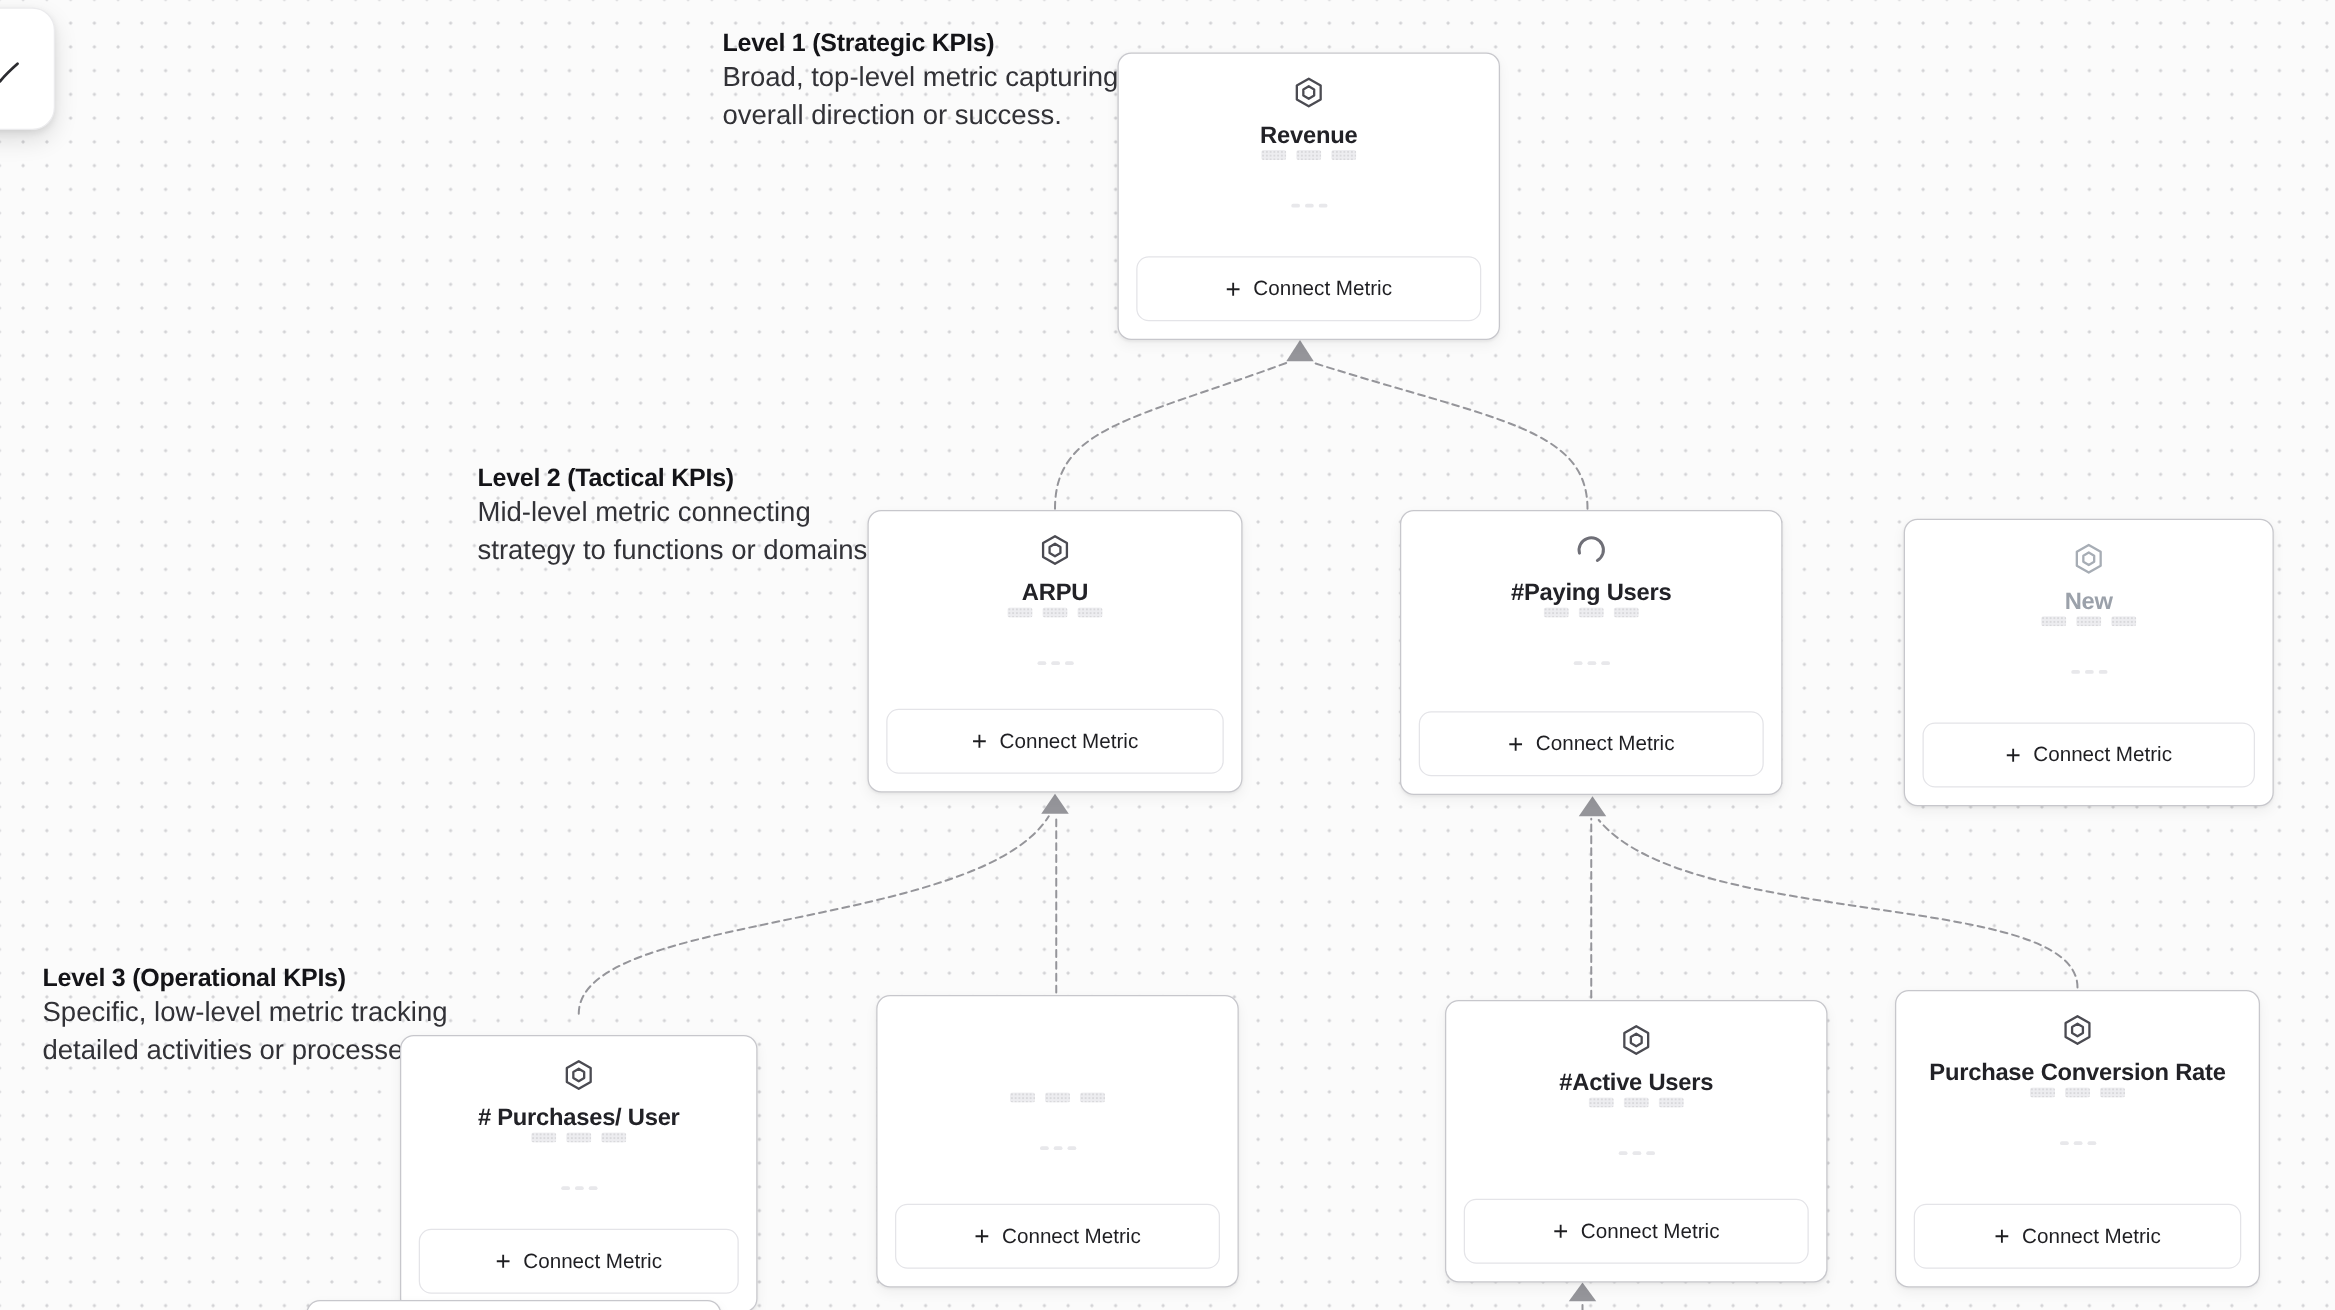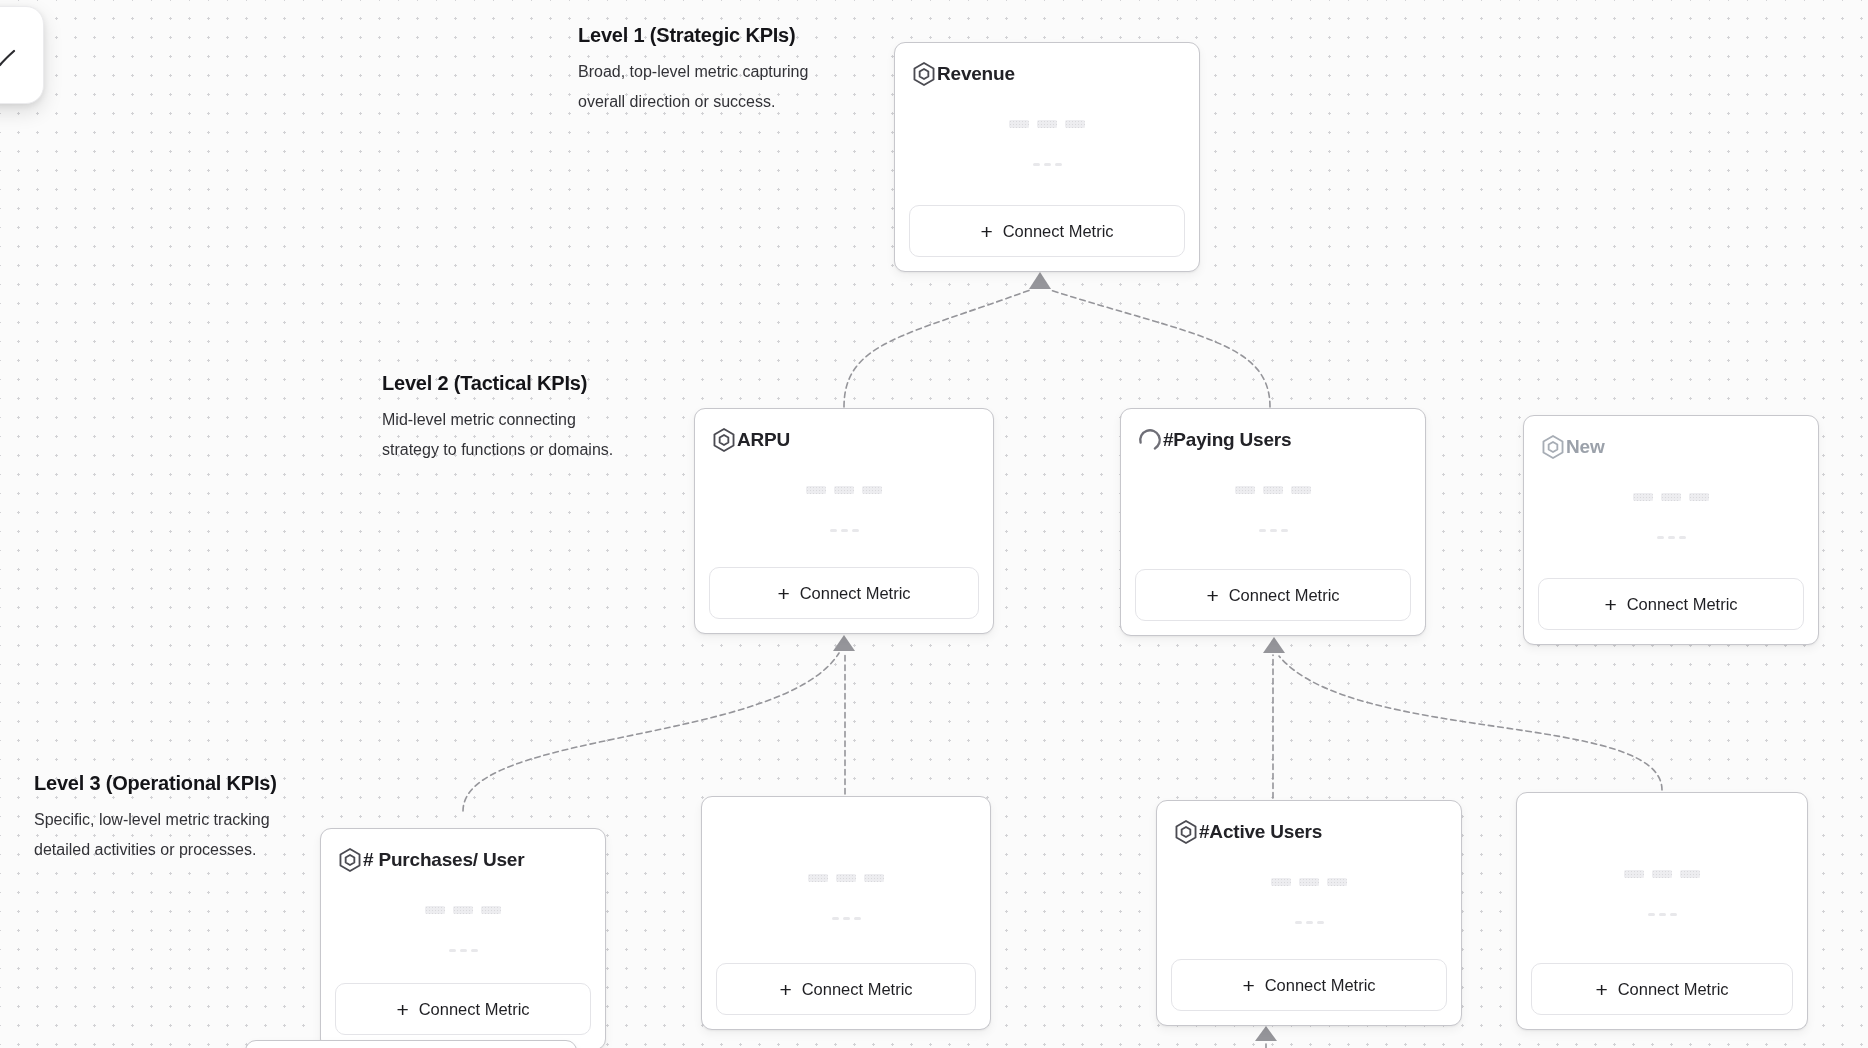--- a/index.html
+++ b/index.html
@@ -12,36 +12,36 @@
     background-size: 19px 19px;
     background-position: 9px 9px;
   }
 
   
   .level-label { position:absolute; z-index:2; }
   .level-label h2 {
     font-size:20px; font-weight:700; color:#141418; letter-spacing:-0.2px;
   }
   .level-label p {
-    margin-top:10px; font-size:16px; line-height:30px; color:#323237;
+    font-size:22px; line-height:30px; color:#323237;
     white-space:pre-line;
   }
 
   
   svg.edges { position:absolute; left:0; top:0; z-index:1; pointer-events:none; }
   svg.edges path { fill:none; stroke:#95959a; stroke-width:1.6; stroke-dasharray:5.5 4; stroke-linecap:round; }
   svg.edges polygon { fill:#95959a; }
 
   
   .card {
     position:absolute; z-index:3; background:#fff;
     border:1.3px solid #c7c7cc; border-radius:11px;
     box-shadow: 0 1px 2px rgba(16,16,20,.05), 0 4px 10px rgba(16,16,20,.05);
   }
-  .card-head { display:flex; align-items:center; padding:18px 16px 0 16px; }
+  .card-head { display:flex; align-items:center; gap:11px; padding:18px 16px 0 16px;flex-direction:column; }
   .card-head svg { flex:0 0 auto; display:block; }
   .hex-icon path { stroke:#4b4b52; stroke-width:1.7; fill:none; stroke-linejoin:round; }
   .spin-icon path { stroke:#6f6f77; stroke-width:2.2; fill:none; stroke-linecap:round; }
   .card-title { font-size:19px; font-weight:600; color:#222227; letter-spacing:-0.2px; white-space:nowrap; }
   .card.draft .card-title { color:#9ba1aa; }
   .card.draft .hex-icon path { stroke:#a7adb5; }
 
   .skel-row { position:absolute; left:0; right:0; display:flex; justify-content:center; }
   .skel-row.r1 { top:77px; gap:8px; }
   .skel-row.r1 i {
@@ -261,20 +261,27 @@
       <i></i>
       <i></i>
     </div>
   <button class="connect-btn">
     <span class="plus">+</span>
     <span>Connect Metric</span>
   </button>
 </div>
 
 <div class="card" style="left:1516px; top:792px; width:292px; height:238px;">
+  <div class="card-head">
+    <svg class="hex-icon" width="26" height="26" viewBox="0 0 24 24">
+      <path d="M12 1.8 L20.8 6.9 V17.1 L12 22.2 L3.2 17.1 V6.9 Z"></path>
+      <path d="M12 7.4 L16 9.7 V14.3 L12 16.6 L8 14.3 V9.7 Z"></path>
+    </svg>
+    <span class="card-title">Purchase Conversion Rate</span>
+  </div>
   <div class="skel-row r1">
       <i></i>
       <i></i>
       <i></i>
     </div>
   <div class="skel-row r2">
       <i></i>
       <i></i>
       <i></i>
     </div>

